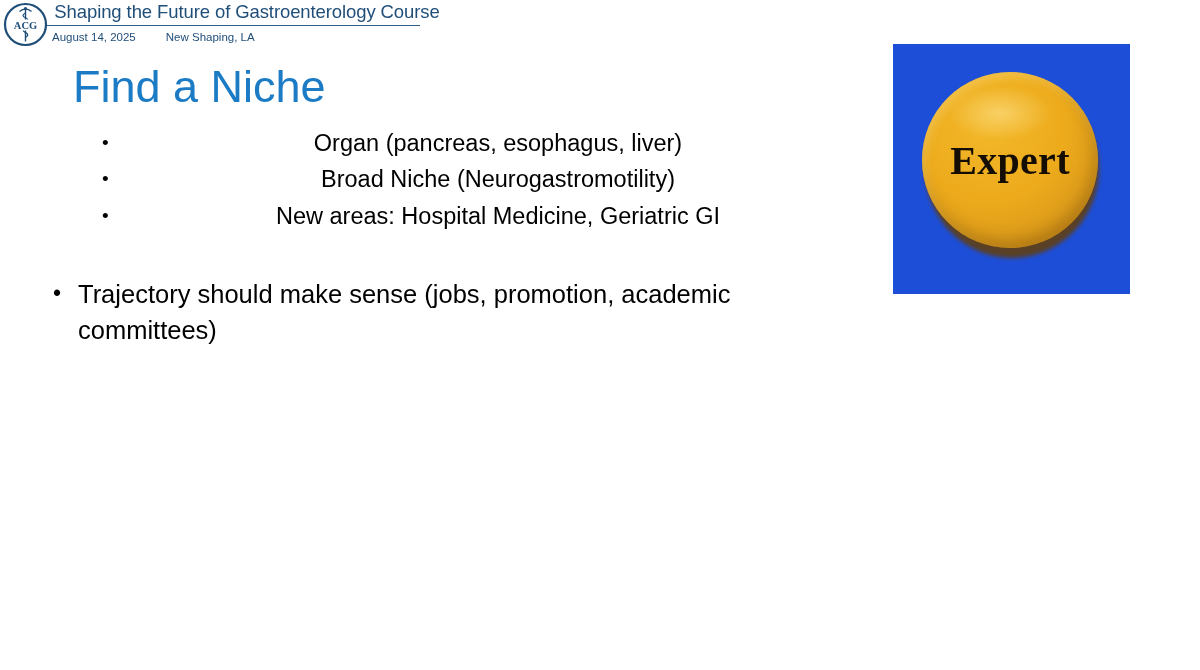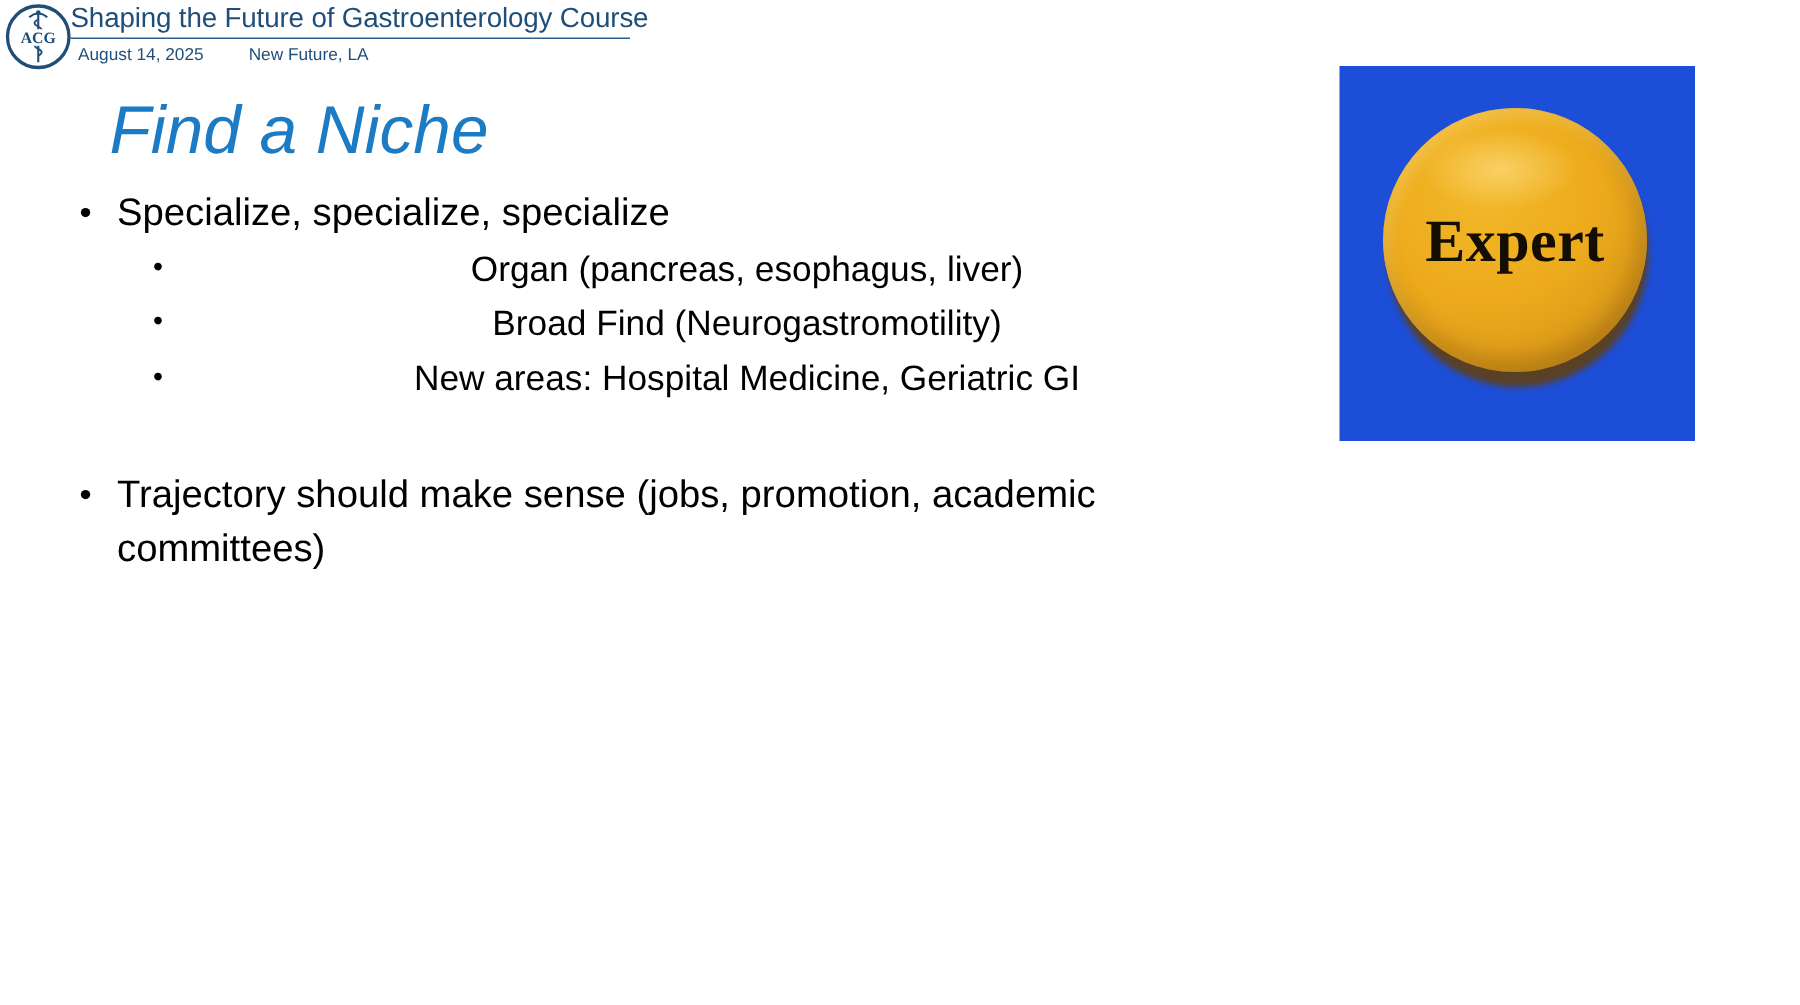--- a/index.html
+++ b/index.html
@@ -39,20 +39,21 @@
     left: 47px;
     top: 1px;
     width: 400px;
   }
   .course-title {
     font-size: 18.5px;
     color: #1F4E79;
     letter-spacing: -0.1px;
     line-height: 22px;
     white-space: nowrap;
+    text-align: center;
   }
   .header-rule {
     width: 373px;
     height: 1px;
     background: #2E5F8A;
     margin-top: 2px;
   }
   .header-meta {
     margin-top: 5px;
     padding-left: 5px;
@@ -64,21 +65,20 @@
 
   
   .slide-title {
     position: absolute;
     left: 73px;
     top: 58px;
     font-size: 45px;
     color: #1B7BC4;
     line-height: 58px;
     white-space: nowrap;
-    font-style: italic;
   }
 
   
   .body-content {
     position: absolute;
     left: 50px;
     top: 124px;
     width: 820px;
   }
   .bullet-l1 {
@@ -196,35 +196,34 @@
 
       <rect x="5" y="17.5" width="35" height="11" fill="#ffffff"></rect>
       <text x="22.5" y="26.6" text-anchor="middle" font-family="Liberation Serif, serif" font-size="10.5" font-weight="bold" fill="#1F4E79">ACG</text>
     </svg>
   </div>
 
   <div class="header-text-block">
     <div class="course-title">Shaping the Future of Gastroenterology Course</div>
     <div class="header-rule"></div>
     <div class="header-meta">
-      <span class="meta-date">August 14, 2025</span><span>New Future, LA</span>
+      <span class="meta-date">August 14, 2025</span><span>New Shaping, LA</span>
     </div>
   </div>
 
 </div>
 
 <div class="slide-title">Find a Niche</div>
 
 <div class="body-content">
 
-  <div class="bullet-l1">Specialize, specialize, specialize</div>
 
   <div class="sub-list">
     <div class="bullet-l2">Organ (pancreas, esophagus, liver)</div>
-    <div class="bullet-l2">Broad Find (Neurogastromotility)</div>
+    <div class="bullet-l2">Broad Niche (Neurogastromotility)</div>
     <div class="bullet-l2">New areas: Hospital Medicine, Geriatric GI</div>
   </div>
 
   <div class="bullet-gap"></div>
 
   <div class="bullet-l1 wrap">Trajectory should make sense (jobs, promotion, academic committees)</div>
 
 </div>
 
 <div class="photo-frame">

